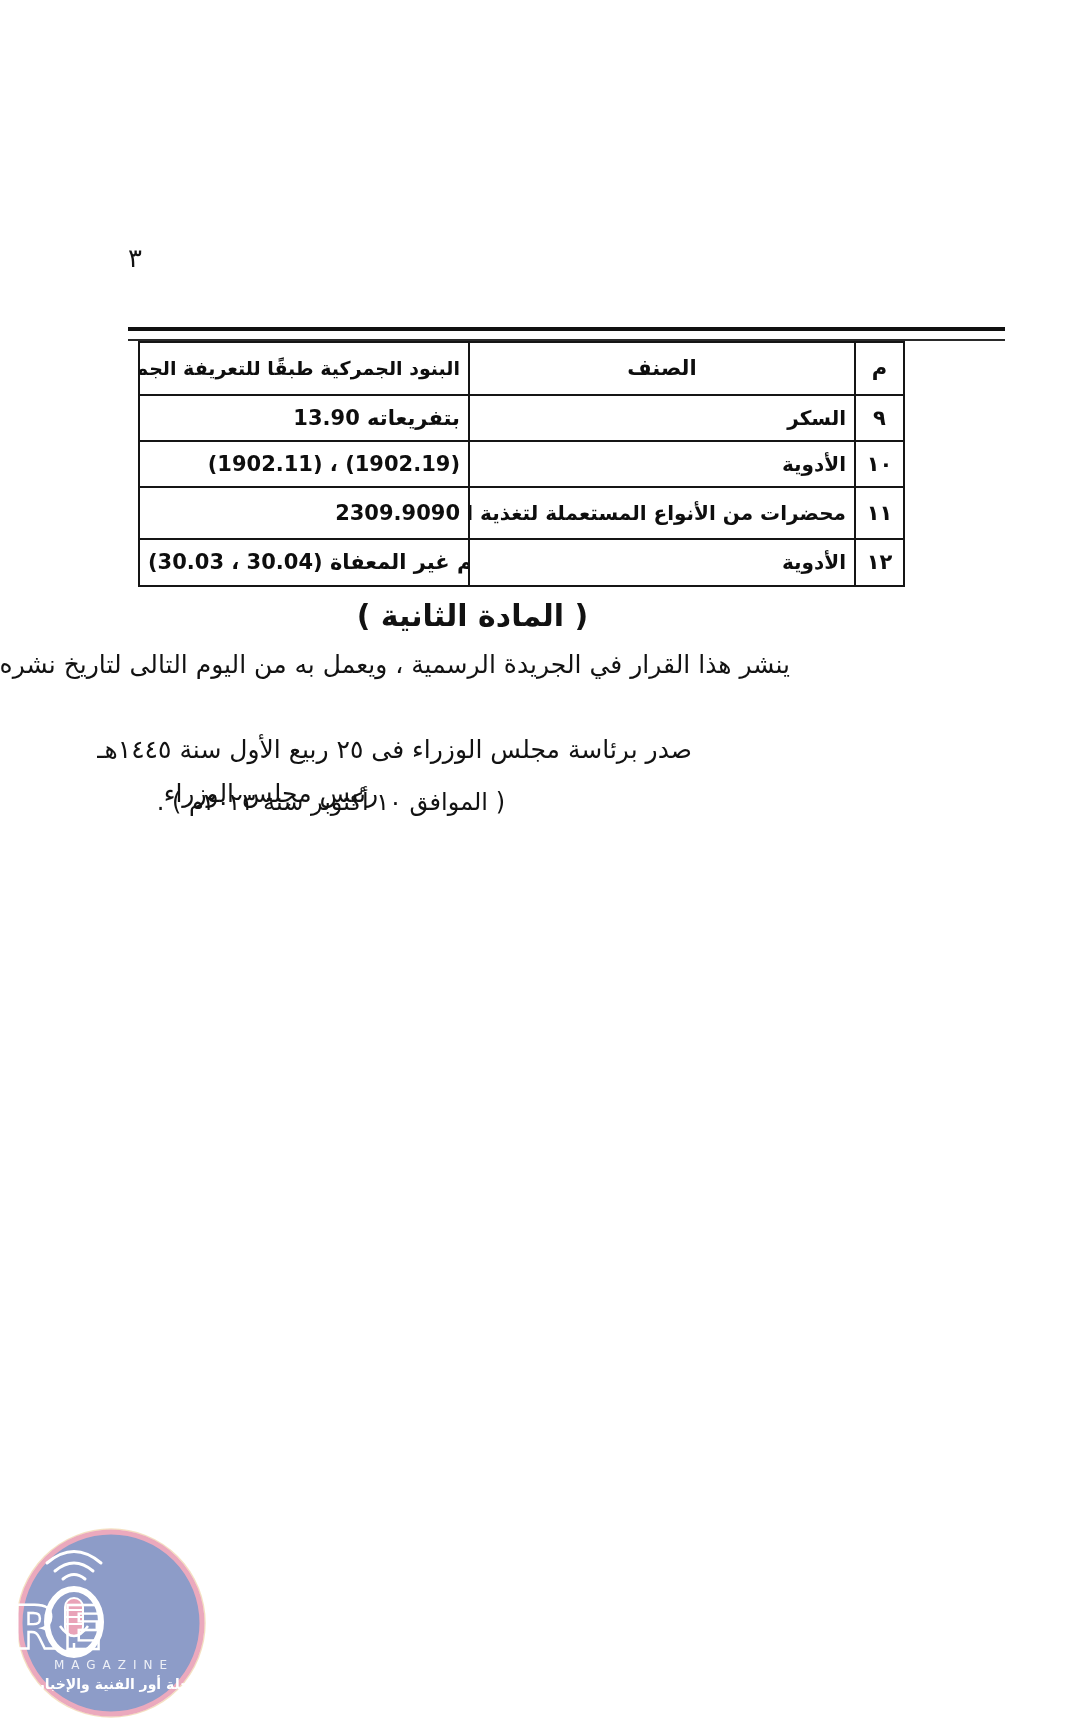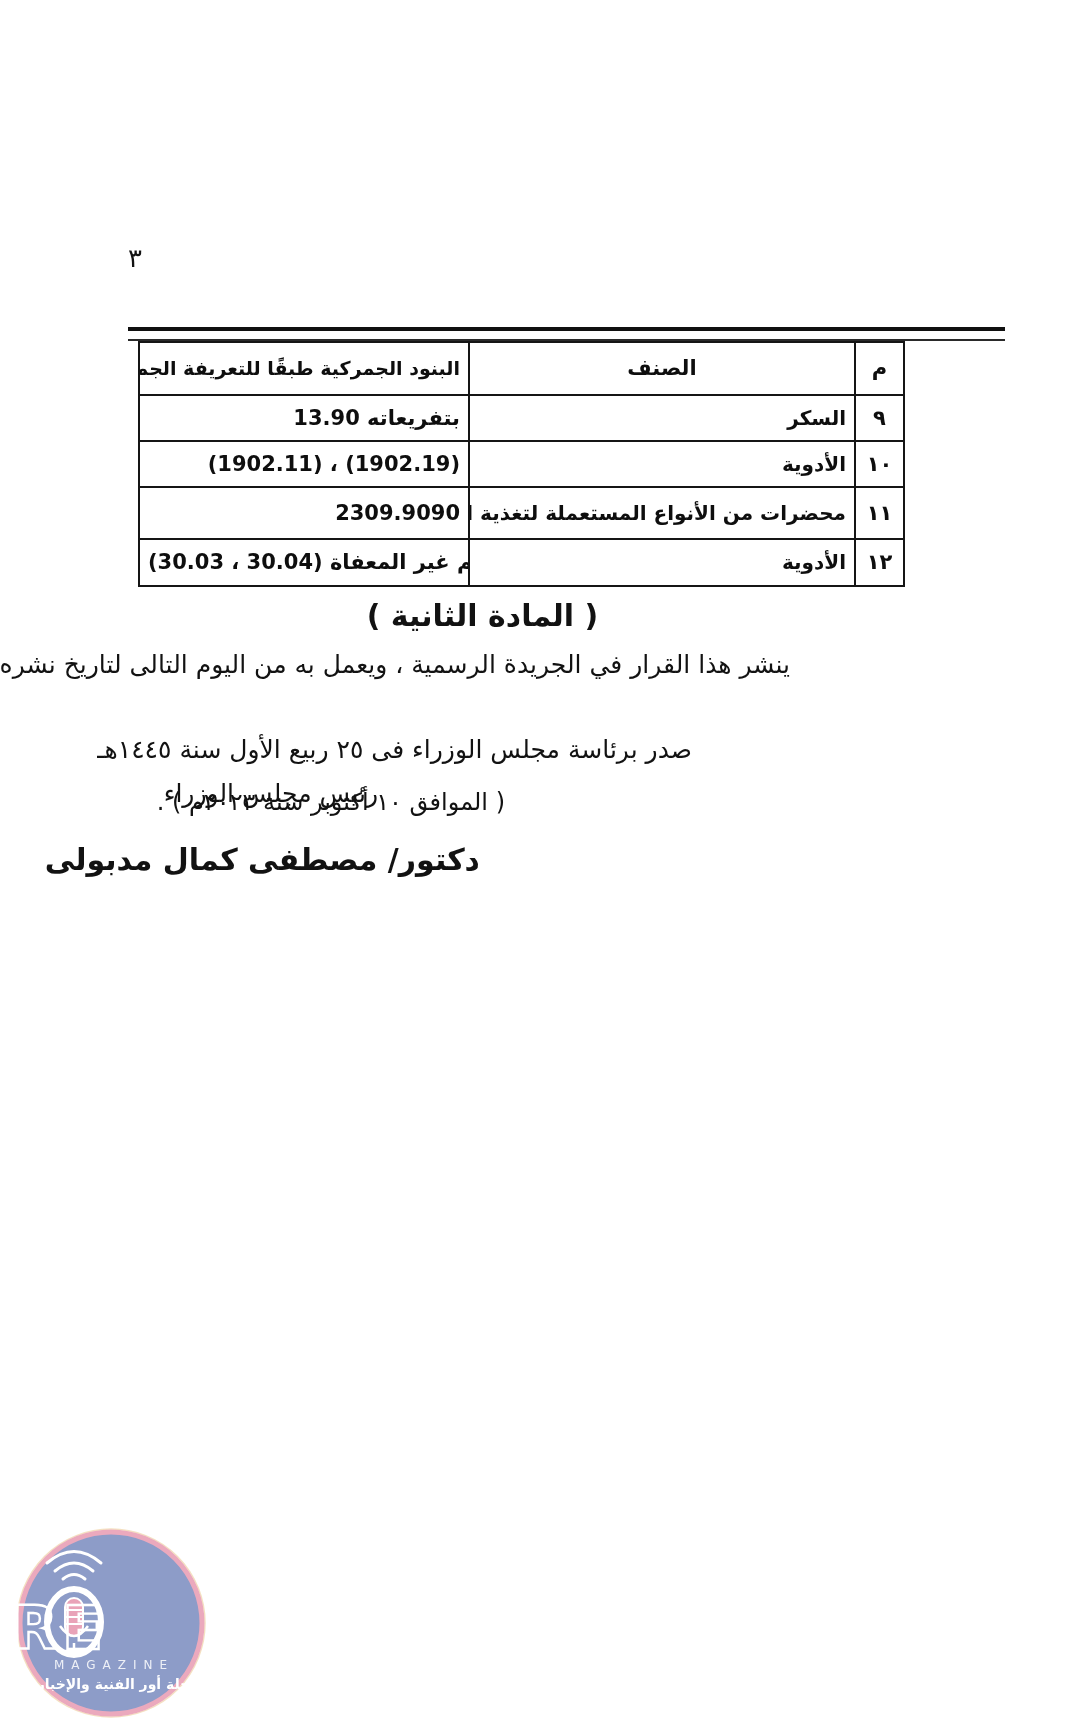--- a/index.html
+++ b/index.html
@@ -30,21 +30,21 @@
   }
   tr.h-row{height:53px;}
   tr.r-0{height:46px;} tr.r-1{height:46px;} tr.r-2{height:52px;} tr.r-3{height:47px;}
   .c-idx{text-align:center;font-size:21px;}
   .c-item{text-align:right;font-size:20px;white-space:nowrap;}
   .c-tariff{direction:ltr;text-align:right;font-size:21px;white-space:nowrap;padding-right:14px;}
   th.c-item,th.c-tariff{text-align:center;}
   th.c-item{font-size:21px;}
   th.c-tariff{font-size:19px;direction:rtl;}
 
-  .article-heading{top:598px;left:100px;width:765px;text-align:center;font-size:30px;font-weight:bold;white-space:nowrap;}
+  .article-heading{top:598px;left:90px;width:765px;text-align:center;font-size:30px;font-weight:bold;white-space:nowrap;}
   .publish-line{top:650px;right:290px;font-size:25px;}
   .issued-line{top:704px;right:388px;font-size:25px;margin-top:31px;}
   .corresponding-line{top:788px;right:575px;font-size:24px;}
   .sig-title{top:779px;left:168px;width:210px;text-align:right;font-size:25px;}
   .sig-name{top:842px;left:135px;width:345px;text-align:center;font-size:30px;font-weight:bold;}
 
   .logo-wrap{top:1526px;left:14px;width:194px;height:194px;}
   .logo-svg text{font-family:"DejaVu Sans",sans-serif;}
   .re-letters{letter-spacing:4px;}
   .mag-letters{letter-spacing:7px;}
@@ -93,21 +93,20 @@
     </tr>
   </tbody>
     </table>
 
   <div class="abs article-heading">( المادة الثانية )</div>
   <div class="abs publish-line">ينشر هذا القرار في الجريدة الرسمية ، ويعمل به من اليوم التالى لتاريخ نشره .</div>
   <div class="abs issued-line">صدر برئاسة مجلس الوزراء فى ٢٥ ربيع الأول سنة ١٤٤٥هـ</div>
   <div class="abs corresponding-line">( الموافق ١٠ أكتوبر سنة ٢٠٢٣م ) .</div>
 
   <div class="abs sig-title">رئيس مجلس الوزراء</div>
-  <div class="abs sig-name">دكتور/ مصطفى كمال مدبولى</div>
 
   <div class="abs logo-wrap">
     <svg class="logo-svg" width="194" height="194" viewBox="0 0 194 194">
       <circle cx="97" cy="97" r="94" fill="none" stroke="#f0d3a6" stroke-width="1.5" opacity="0.7"></circle>
       <circle cx="97" cy="97" r="91" fill="#8d9cc8" stroke="#eba9bd" stroke-width="5"></circle>
 
       <g stroke="#ffffff" stroke-width="3" fill="none" stroke-linecap="round">
         <path d="M49 53 Q60 44 71 53"></path>
         <path d="M41 45 Q60 29 79 45"></path>
         <path d="M33 37 Q60 14 87 37"></path>

